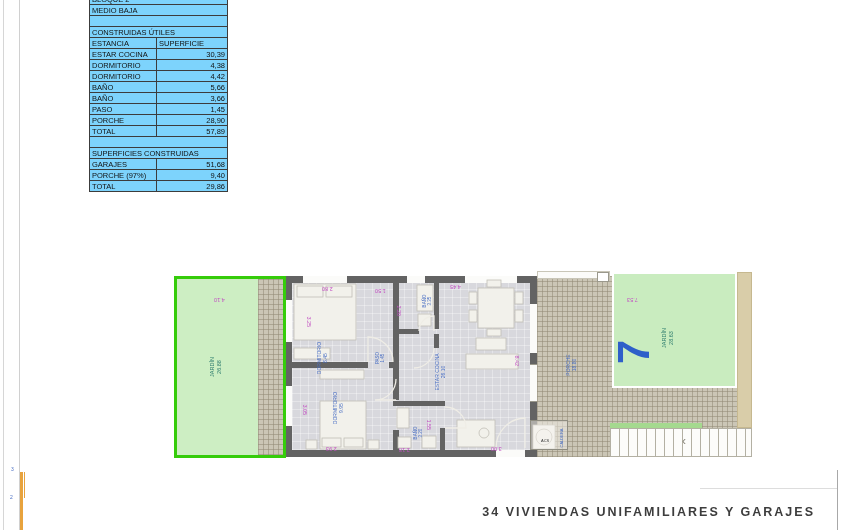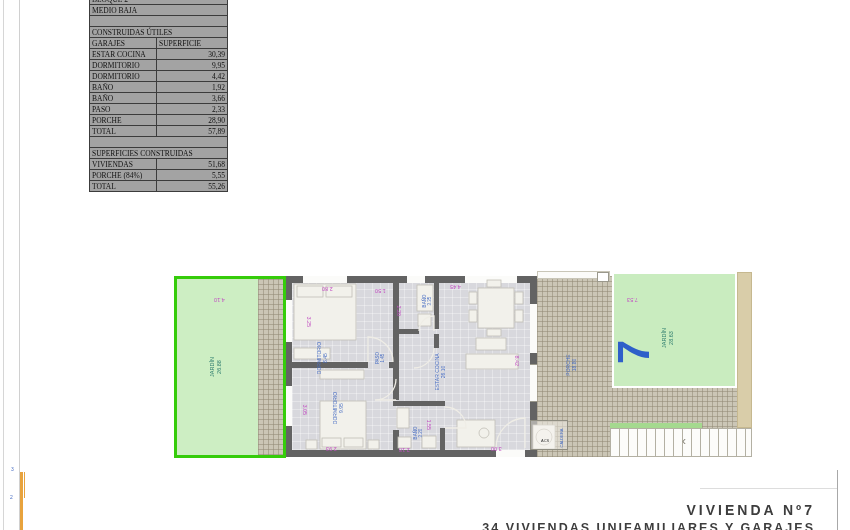--- a/index.html
+++ b/index.html
@@ -4,21 +4,21 @@
 <style>
   html,body{margin:0;padding:0;width:850px;height:530px;background:#fff;overflow:hidden;
     font-family:"Liberation Sans", sans-serif;}
   .abs{position:absolute;}
   
   .vline{position:absolute;width:1px;background:#d6d6d6;}
   
   table.areas{position:absolute;left:89px;top:-7px;border-collapse:collapse;
     font-size:7.5px;color:#111;table-layout:fixed;}
   table.areas td{border:1px solid #3c3c3c;height:10px;padding:0 2px;white-space:nowrap;
-    overflow:hidden;background:#a3a3a3;font-family:Liberation Serif, serif;}
+    overflow:hidden;background:#7dd3fc;}
   td.c1{width:62px;} td.c2{width:66px;margin-top:35px;} td.num{text-align:right;}
   
   .plan{position:absolute;left:170px;top:268px;width:582px;height:202px;}
   .hatch{background-color:#cbc6b6;background-image:
     repeating-linear-gradient(0deg, rgba(146,138,118,.55) 0 1px, transparent 1px 5px),
     repeating-linear-gradient(90deg, rgba(146,138,118,.55) 0 1px, transparent 1px 5px);}
   .floorgrid{background-color:#d8d8dd;background-image:
     repeating-linear-gradient(0deg, rgba(255,255,255,.33) 0 1px, transparent 1px 8px),
     repeating-linear-gradient(90deg, rgba(255,255,255,.33) 0 1px, transparent 1px 8px);}
   .wall{position:absolute;background:#636363;}
@@ -62,72 +62,72 @@
   <tr>
         <td colspan="2">MEDIO BAJA</td>
       </tr>
   <tr>
         <td colspan="2"></td>
       </tr>
   <tr>
         <td colspan="2">CONSTRUIDAS ÚTILES</td>
       </tr>
   <tr>
-        <td class="c1">GARAJES</td>
+        <td class="c1">ESTANCIA</td>
         <td class="c2">SUPERFICIE</td>
       </tr>
   <tr>
         <td>ESTAR COCINA</td>
         <td class="num">30,39</td>
       </tr>
   <tr>
         <td>DORMITORIO</td>
-        <td class="num">9,95</td>
+        <td class="num">4,38</td>
       </tr>
   <tr>
         <td>DORMITORIO</td>
         <td class="num">4,42</td>
       </tr>
   <tr>
         <td>BAÑO</td>
-        <td class="num">1,92</td>
+        <td class="num">5,66</td>
       </tr>
   <tr>
         <td>BAÑO</td>
         <td class="num">3,66</td>
       </tr>
   <tr>
         <td>PASO</td>
-        <td class="num">2,33</td>
+        <td class="num">1,45</td>
       </tr>
   <tr>
         <td>PORCHE</td>
         <td class="num">28,90</td>
       </tr>
   <tr>
         <td>TOTAL</td>
         <td class="num">57,89</td>
       </tr>
   <tr>
         <td colspan="2"></td>
       </tr>
   <tr>
         <td colspan="2">SUPERFICIES CONSTRUIDAS</td>
       </tr>
   <tr>
-        <td>VIVIENDAS</td>
+        <td>GARAJES</td>
         <td class="num">51,68</td>
       </tr>
   <tr>
-        <td>PORCHE (84%)</td>
-        <td class="num">5,55</td>
+        <td>PORCHE (97%)</td>
+        <td class="num">9,40</td>
       </tr>
   <tr>
         <td>TOTAL</td>
-        <td class="num">55,26</td>
+        <td class="num">29,86</td>
       </tr>
 </tbody>
   </table>
 
 <div class="plan">
 
   <div class="abs" style="left:7px;top:11px;width:81px;height:176px;background:#cdeec3;"></div>
   <div class="abs hatch" style="left:88px;top:11px;width:28px;height:176px;"></div>
 
   <div class="abs hatch" style="left:367px;top:8px;width:200px;height:181px;"></div>
@@ -260,15 +260,14 @@
   <div class="dim r180" style="left:156px;top:177px;">2.93</div>
   <div class="dim r90" style="left:253px;top:154px;">1.55</div>
   <div class="dim r180" style="left:229px;top:178px;">2.18</div>
   <div class="dim r180" style="left:280px;top:15px;">4.45</div>
   <div class="dim r90" style="left:341px;top:90px;">8.42</div>
   <div class="dim r180" style="left:321px;top:177px;">3.00</div>
   <div class="dim r180" style="left:457px;top:28px;">7.53</div>
 </div>
 
 <div class="title-block">
-  <div class="title-l1">VIVIENDA Nº7</div>
   <div class="title-l2">34 VIVIENDAS UNIFAMILIARES Y GARAJES</div>
 </div>
 
 </body></html>

